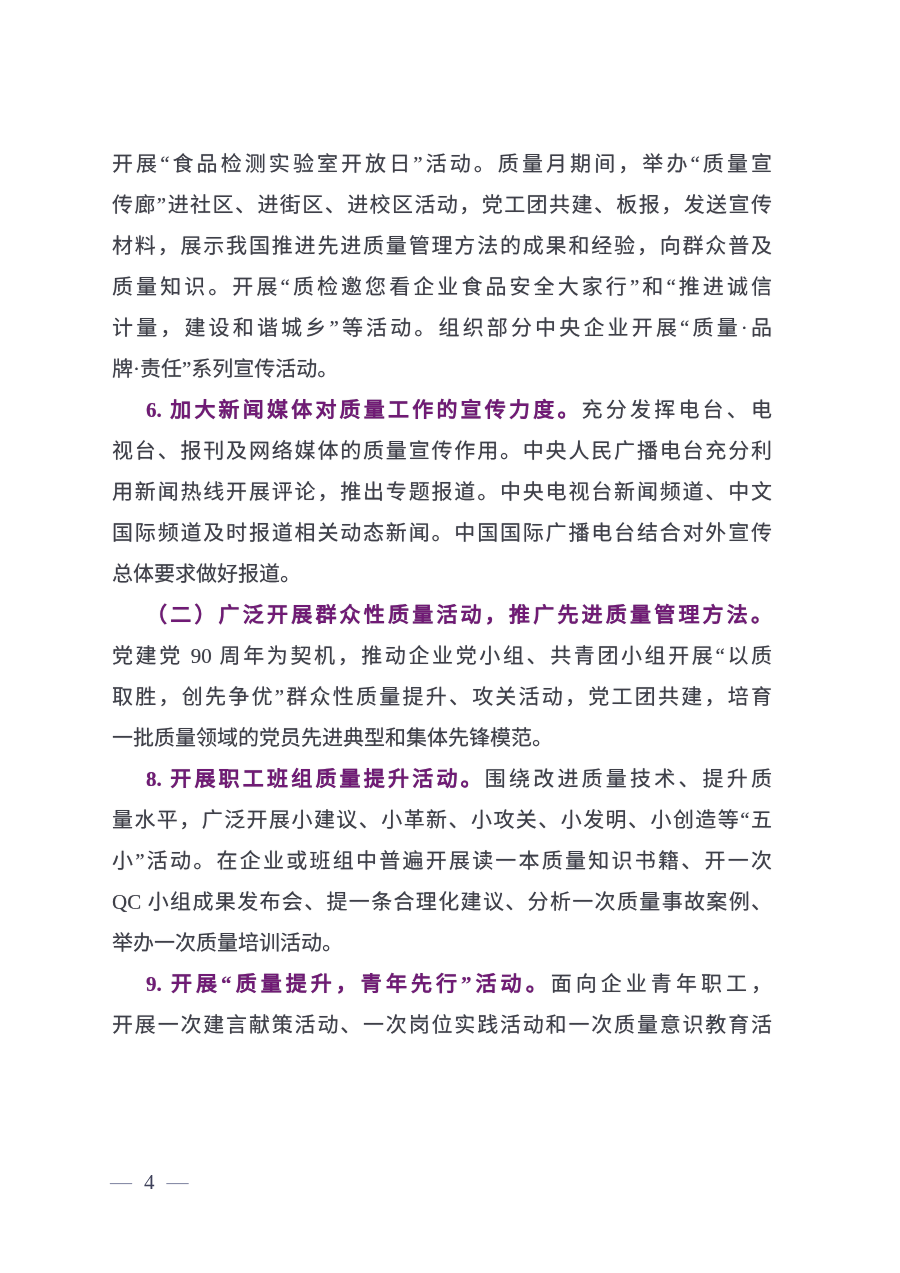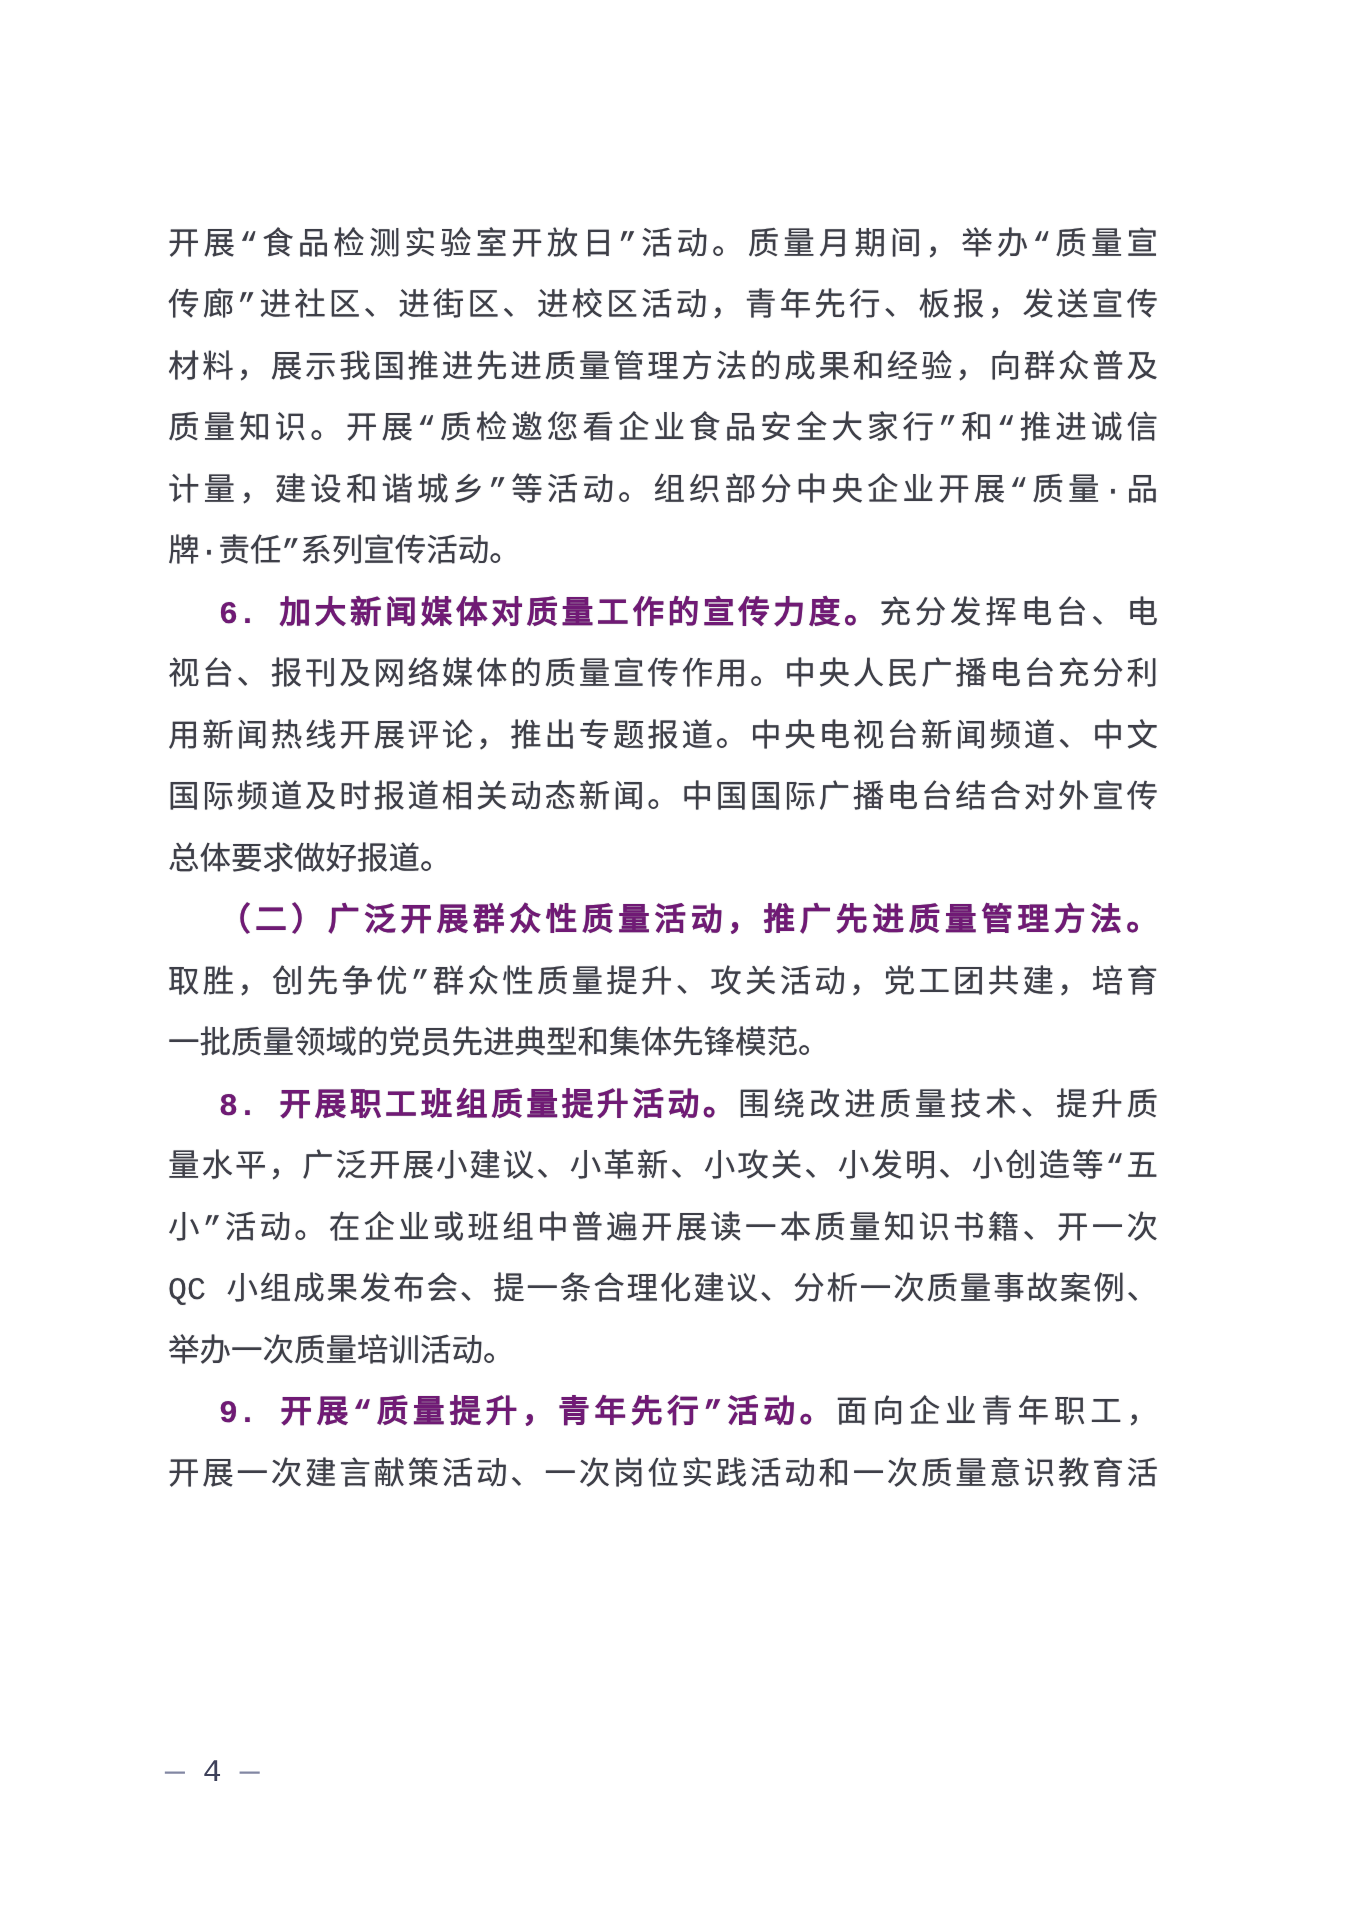--- a/index.html
+++ b/index.html
@@ -6,21 +6,21 @@
     margin: 0;
     padding: 0;
     background: #ffffff;
   }
   .page {
     position: relative;
     width: 900px;
     height: 1273px;
     background: #ffffff;
     overflow: hidden;
-    font-family: Liberation Mono, monospace;
+    font-family: Liberation Serif, serif;
   }
   .text-block {
     position: absolute;
     left: 112px;
     top: 144px;
     width: 660px;
     color: #3e3f48;
     font-size: 21px;
     text-shadow: 0 0 0.7px rgba(62, 63, 72, 0.55);
   }
@@ -62,31 +62,32 @@
     margin: 0 12px;
   }
 </style>
 </head>
 <body>
 
 <div class="page">
 
   <div class="text-block">
       <div class="line fill"><span>开展“食品检测实验室开放日”活动。质量月期间，举办“质量宣</span></div>
-      <div class="line fill"><span>传廊”进社区、进街区、进校区活动，青年先行、板报，发送宣传</span></div>
+      <div class="line fill"><span>传廊”进社区、进街区、进校区活动，党工团共建、板报，发送宣传</span></div>
       <div class="line fill"><span>材料，展示我国推进先进质量管理方法的成果和经验，向群众普及</span></div>
       <div class="line fill"><span>质量知识。开展“质检邀您看企业食品安全大家行”和“推进诚信</span></div>
       <div class="line fill"><span>计量，建设和谐城乡”等活动。组织部分中央企业开展“质量·品</span></div>
       <div class="line"><span>牌·责任”系列宣传活动。</span></div>
       <div class="line indent fill"><b>6. 加大新闻媒体对质量工作的宣传力度。</b><span>充分发挥电台、电</span></div>
       <div class="line fill"><span>视台、报刊及网络媒体的质量宣传作用。中央人民广播电台充分利</span></div>
       <div class="line fill"><span>用新闻热线开展评论，推出专题报道。中央电视台新闻频道、中文</span></div>
       <div class="line fill"><span>国际频道及时报道相关动态新闻。中国国际广播电台结合对外宣传</span></div>
       <div class="line"><span>总体要求做好报道。</span></div>
       <div class="line indent fill"><b>（二）广泛开展群众性质量活动，推广先进质量管理方法。</b></div>
+      <div class="line fill"><span>党建党 90 周年为契机，推动企业党小组、共青团小组开展“以质</span></div>
       <div class="line fill"><span>取胜，创先争优”群众性质量提升、攻关活动，党工团共建，培育</span></div>
       <div class="line"><span>一批质量领域的党员先进典型和集体先锋模范。</span></div>
       <div class="line indent fill"><b>8. 开展职工班组质量提升活动。</b><span>围绕改进质量技术、提升质</span></div>
       <div class="line fill"><span>量水平，广泛开展小建议、小革新、小攻关、小发明、小创造等“五</span></div>
       <div class="line fill"><span>小”活动。在企业或班组中普遍开展读一本质量知识书籍、开一次</span></div>
       <div class="line fill"><span>QC 小组成果发布会、提一条合理化建议、分析一次质量事故案例、</span></div>
       <div class="line"><span>举办一次质量培训活动。</span></div>
       <div class="line indent fill"><b>9. 开展“质量提升，青年先行”活动。</b><span>面向企业青年职工，</span></div>
       <div class="line fill"><span>开展一次建言献策活动、一次岗位实践活动和一次质量意识教育活</span></div>
     </div>

